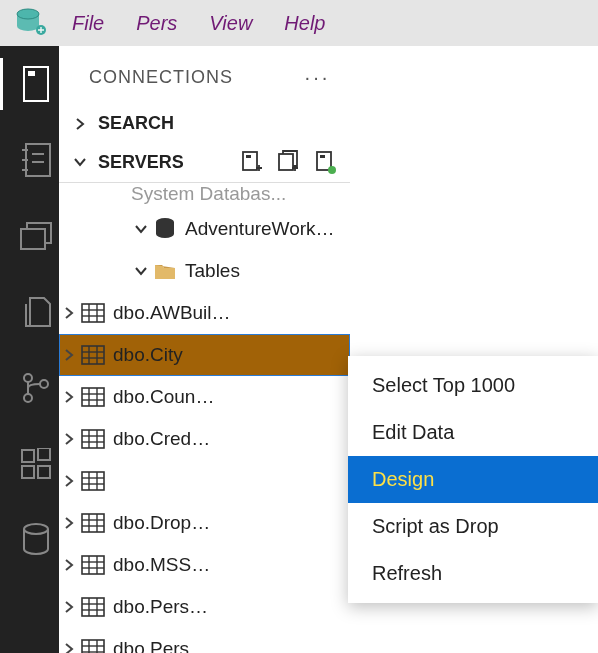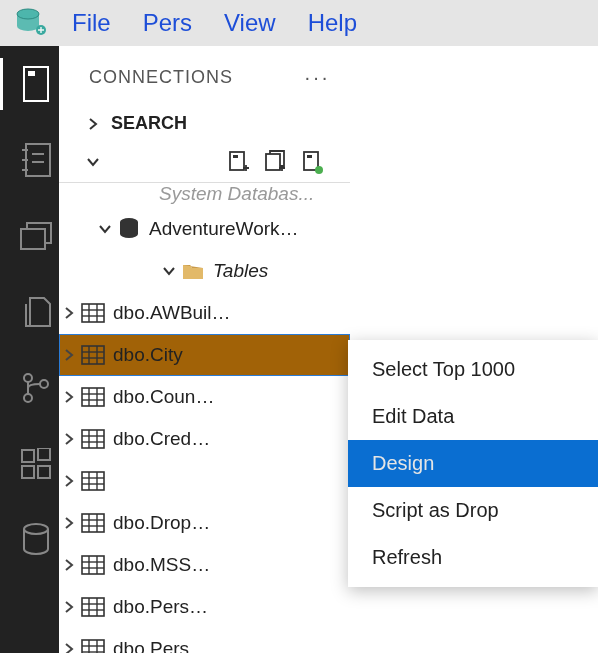--- a/index.html
+++ b/index.html
@@ -1,52 +1,52 @@
 <!DOCTYPE html>
 <html><head>
   <meta charset="utf-8">
   <style>
     * { box-sizing: border-box; margin: 0; padding: 0; font-family: "Segoe UI", -apple-system, sans-serif; }
     body { width: 598px; height: 653px; overflow: hidden; background: #fff; position: relative; }
 
     
     .menubar { height: 46px; background: #e5e5e5; display: flex; align-items: center; padding: 0 8px; }
     .app-icon { width: 48px; height: 48px; display: flex; align-items: center; justify-content: center; }
-    .menu-item { padding: 6px 16px; font-size: 24px; color: #1d4ed8; cursor: default; }
+    .menu-item { padding: 6px 16px; font-size: 20px; color: #701a75; cursor: default; font-style: italic; }
 
     
     .activitybar { position: absolute; top: 46px; left: 0; width: 71px; height: calc(100% - 46px); background: #222; display: flex; flex-direction: column; align-items: center; padding-top: 18px; gap: 36px; }
     .activity-item { width: 40px; height: 40px; display: flex; align-items: center; justify-content: center; position: relative; }
     .activity-item.active::before { content: ""; position: absolute; left: -16px; top: -6px; bottom: -6px; width: 3px; background: #fff; }
 
     
     .sidepanel { position: absolute; top: 46px; left: 59px; width: 291px; height: calc(100% - 46px); background: #fff; display: flex; flex-direction: column; }
     .panel-header { display: flex; align-items: center; justify-content: space-between; padding: 20px 20px 16px 30px; }
     .panel-title { font-size: 18px; color: #555; letter-spacing: 1px; }
     .panel-more { font-size: 20px; letter-spacing: 2px; color: #555; }
 
-    .section-row { display: flex; align-items: center; padding: 8px 26px; font-size: 18px; font-weight: 600; color: #222; gap: 10px; }
+    .section-row { display: flex; align-items: center; padding: 8px 13px; font-size: 18px; font-weight: 600; color: #222; gap: 10px; }
     .section-row .chev { width: 16px; display: inline-flex; justify-content: center; }
     .section-actions { margin-left: auto; display: flex; gap: 14px; align-items: center; }
 
     .tree { flex: 1; overflow: hidden; }
     .tree-row { display: flex; align-items: center; height: 42px; font-size: 19px; color: #222; white-space: nowrap; padding-left: 0; }
     .tree-row .chev { width: 20px; display: inline-flex; justify-content: center; color: #444; }
     .tree-row .icon { width: 28px; display: inline-flex; justify-content: center; align-items: center; margin-right: 6px; }
     .tree-row.truncated-top { border-top: 1px solid #ddd; color: #999; height: 26px; padding-top: 0; align-items: flex-start; overflow: hidden; }
     .tree-row.selected { background: #a16207; outline: 1px solid #2a7bd6; outline-offset: -1px; }
-    .indent-1 { padding-left: 36px; }
-    .indent-2 { padding-left: 100px; font-style: italic; }
+    .indent-1 { padding-left: 72px; }
+    .indent-2 { padding-left: 72px; }
     .indent-3 { }
     .label { overflow: hidden; text-overflow: ellipsis; }
 
     
-    .context-menu { position: absolute; top: 340px; left: 348px; width: 250px; background: #fff; box-shadow: 0 4px 16px rgba(0,0,0,0.25); padding: 6px 0; z-index: 100; }
+    .context-menu { position: absolute; top: 356px; left: 348px; width: 250px; background: #fff; box-shadow: 0 4px 16px rgba(0,0,0,0.25); padding: 6px 0; z-index: 100; }
     .ctx-item { padding: 12px 24px; font-size: 20px; color: #222; }
-    .ctx-item.highlight { background: #0a6ed1; color: #e5e5e5; }
+    .ctx-item.highlight { background: #0a6ed1; color: #fde047; }
 
     svg { display: block; }
   </style>
 </head>
 <body>
 
 <div class="menubar">
   <div class="app-icon">
     <svg width="34" height="30" viewBox="0 0 34 30">
       <ellipse cx="13" cy="6" rx="11" ry="5" fill="#4db6ac"></ellipse>
@@ -129,20 +129,21 @@
     </span>
     <span>SEARCH</span>
   </div>
 
   <div class="section-row">
     <span class="chev">
       <svg width="14" height="12" viewBox="0 0 14 12">
           <path d="M2 3 l5 6 5 -6" fill="none" stroke="#333" stroke-width="2"></path>
         </svg>
     </span>
+    <span>SERVERS</span>
     <span class="section-actions">
       <span>
         <svg width="22" height="24" viewBox="0 0 22 24">
             <rect x="2" y="2" width="14" height="18" fill="none" stroke="#333" stroke-width="1.8"></rect>
             <rect x="5" y="5" width="5" height="3" fill="#333"></rect>
             <path d="M15 18 h6 M18 15 v6" stroke="#333" stroke-width="1.8"></path>
           </svg>
       </span>
       <span>
         <svg width="24" height="24" viewBox="0 0 24 24">

